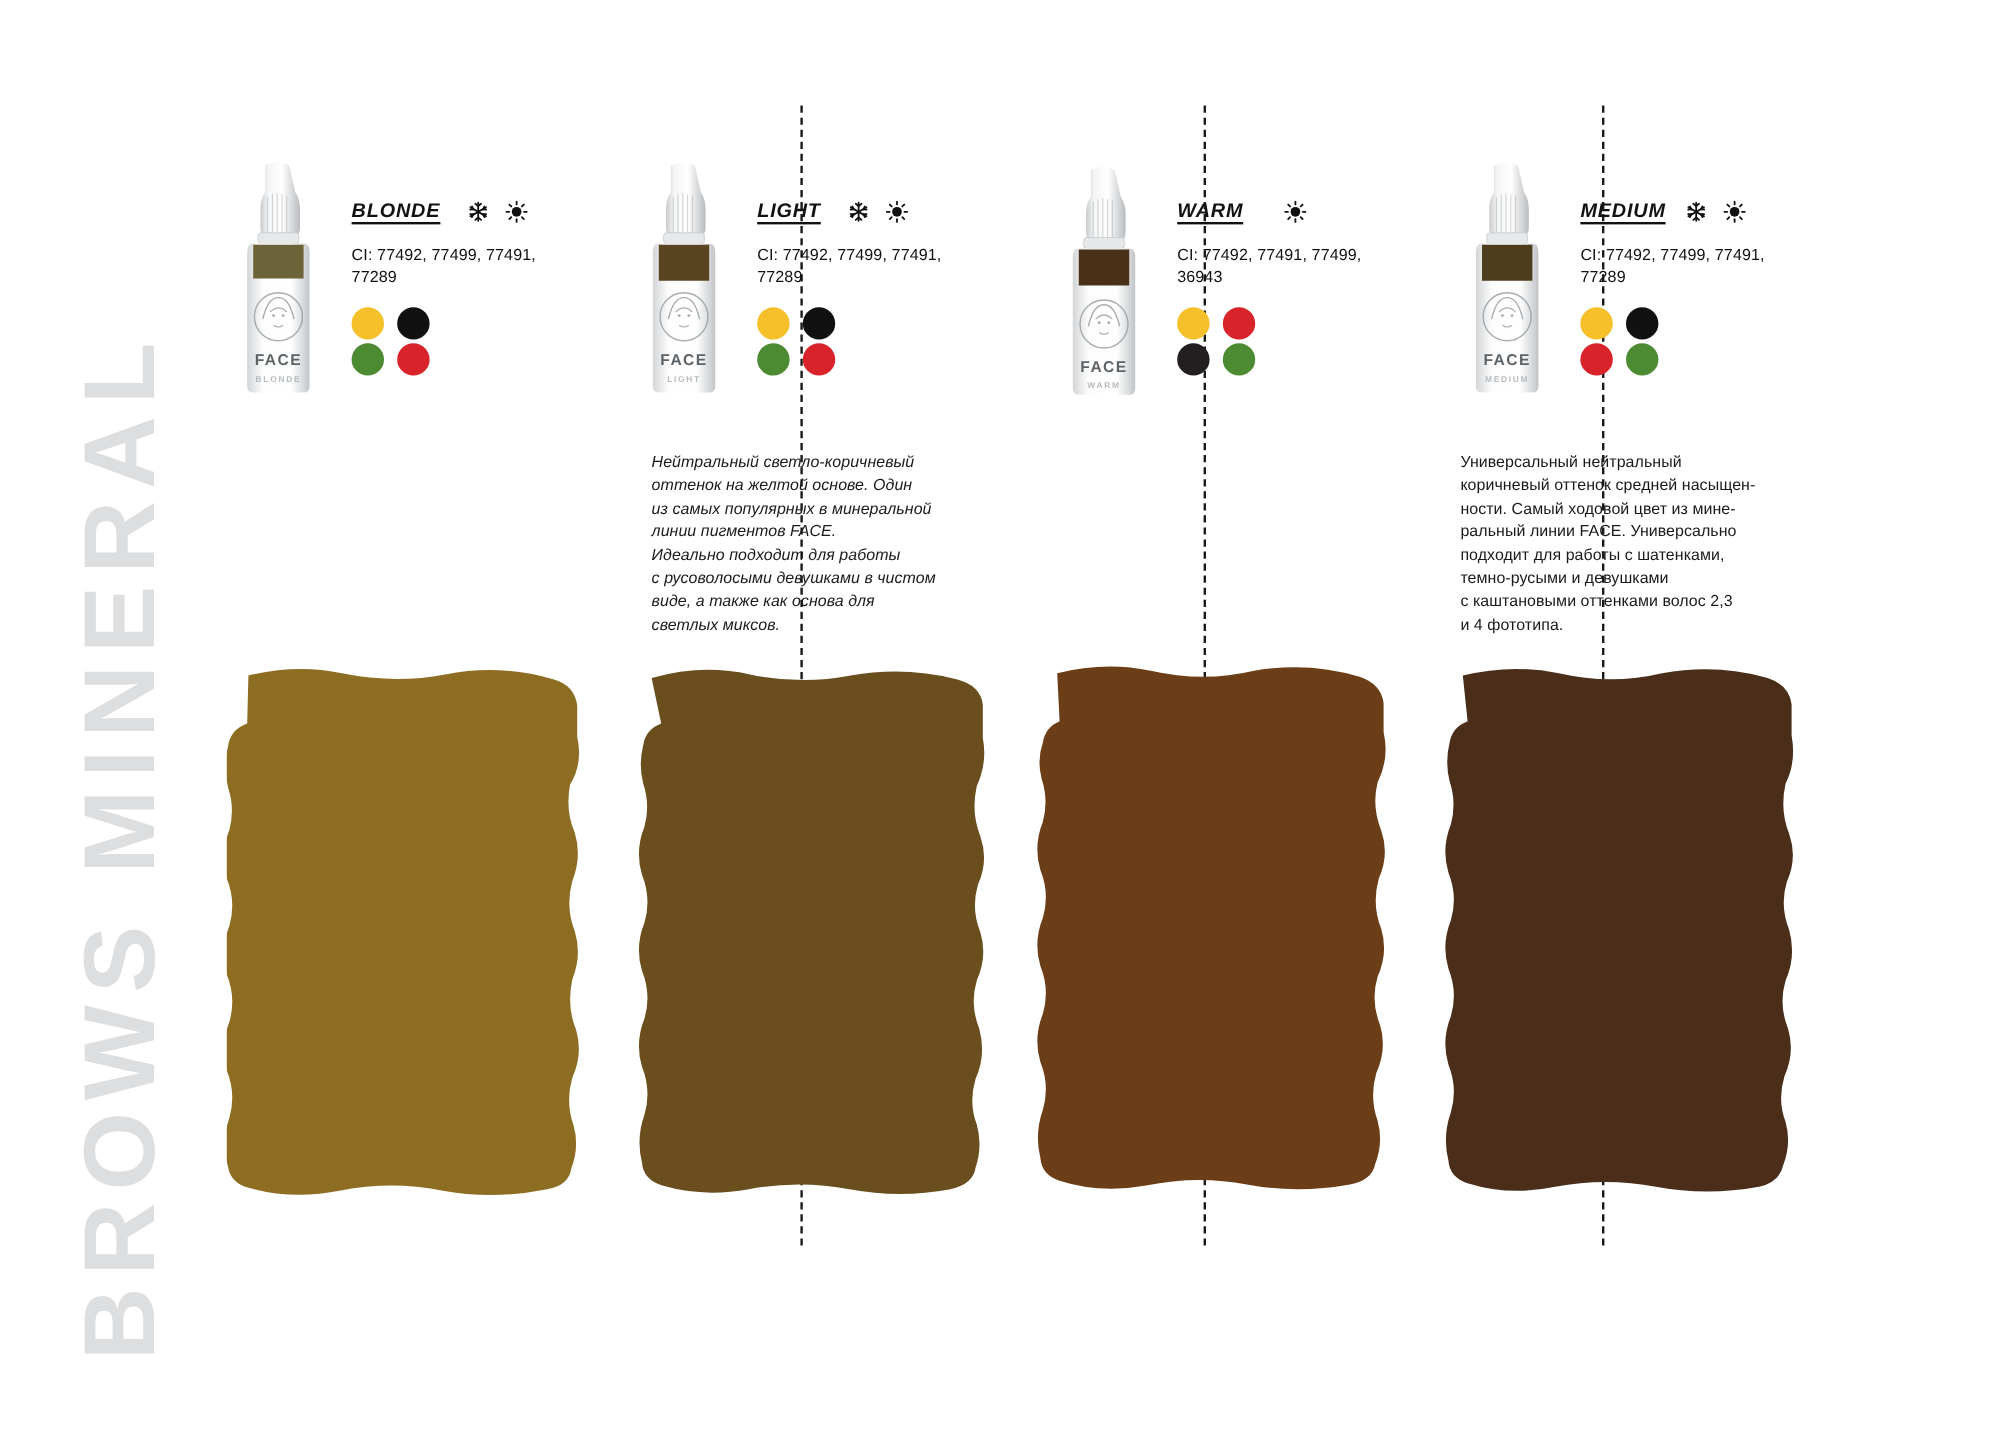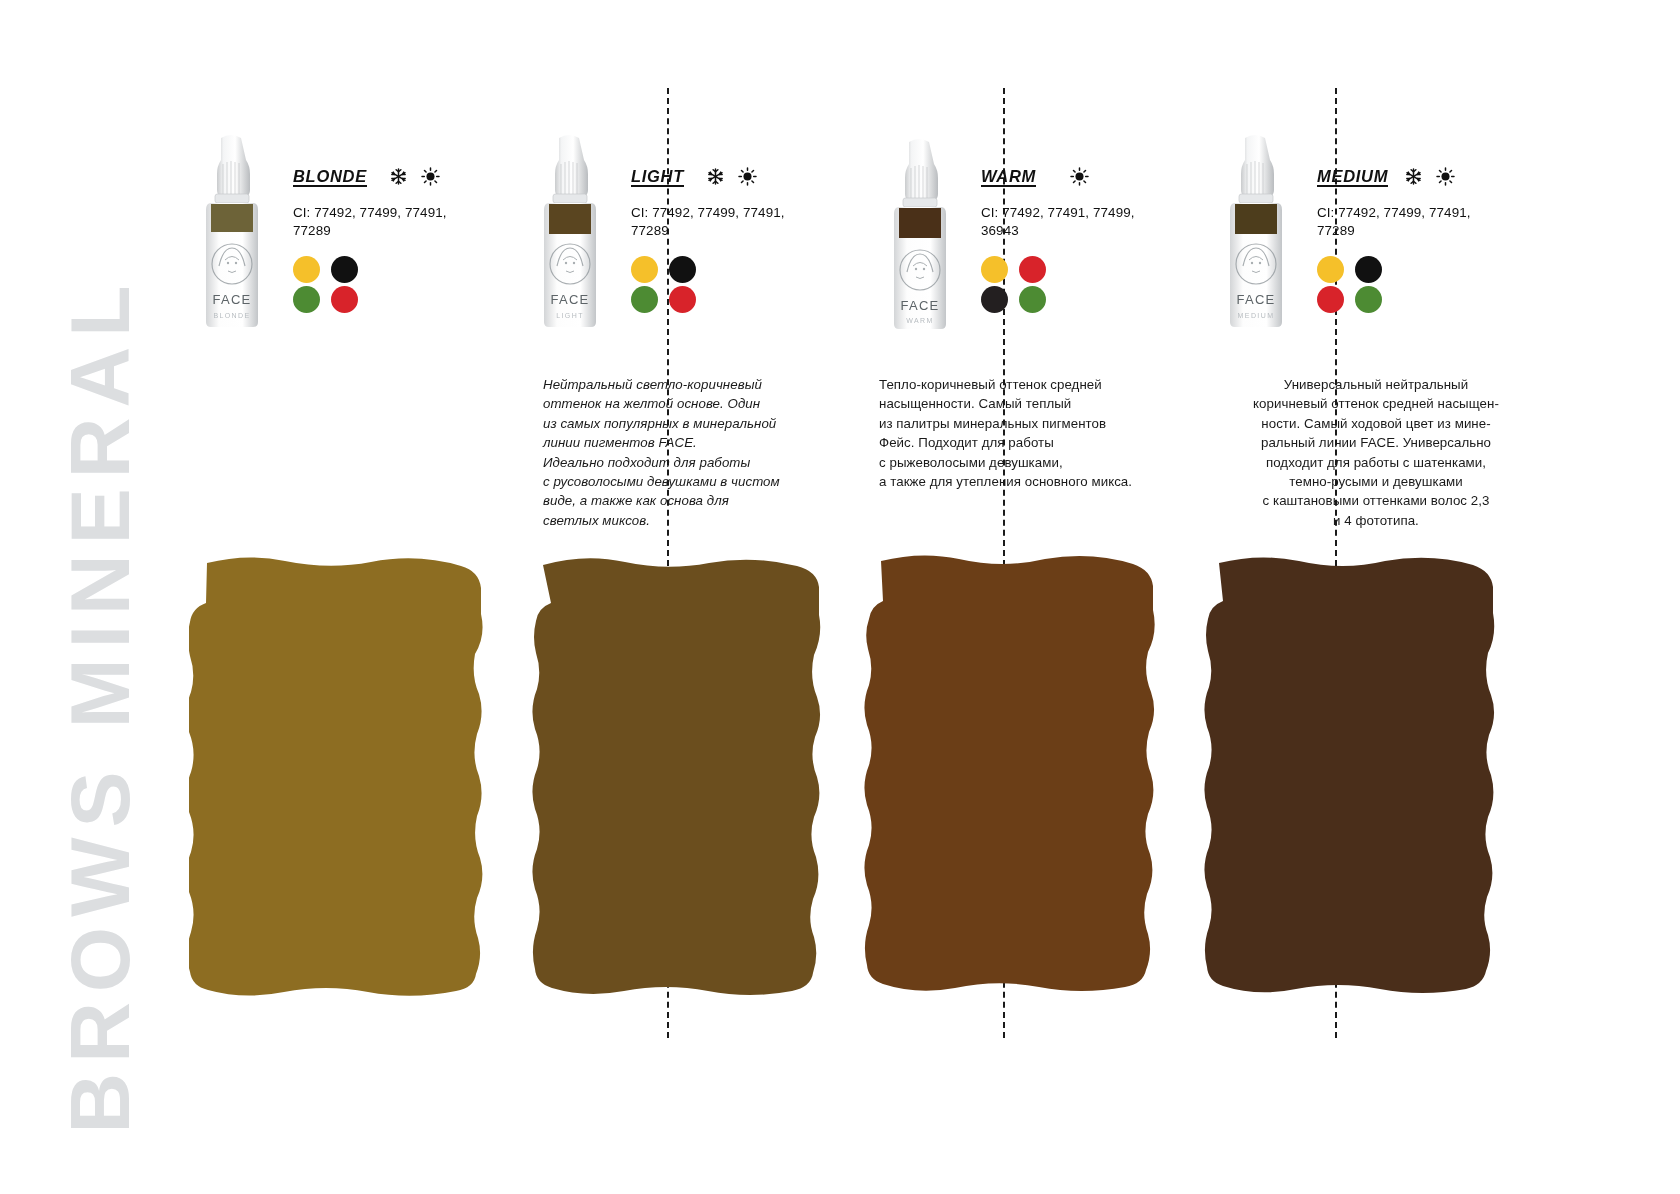--- a/index.html
+++ b/index.html
@@ -44,21 +44,21 @@
     position: absolute; top: 88px; width: 0; height: 950px;
     border-left: 2px dashed #1a1a1a;
   }
   .div-1 { left: 497px; }
   .div-2 { left: 833px; }
   .div-3 { left: 1165px; }
 
   
   .head { position: absolute; left: 0; top: 132px; width: 336px; height: 210px; }
 
-  .bottle { position: absolute; left: 8px; top: 0px; width: 96px; height: 200px; }
+  .bottle { position: absolute; left: 8px; top: 0px; width: 96px; height: 200px; font-weight: bold; }
   .bottle svg { display: block; }
 
   .info { position: absolute; left: 118px; top: 34px; width: 220px; }
 
   .name-row { display: flex; align-items: center; gap: 0px; height: 22px; }
   .pname {
     font-size: 16.5px; font-weight: bold; font-style: italic;
     letter-spacing: 0.7px; color: #111;
     border-bottom: 2px solid #111; padding-bottom: 1px;
     line-height: 16px;
@@ -78,21 +78,21 @@
 
   
   .desc {
     position: absolute; left: 28px; top: 375px; width: 300px;
     font-size: 13.3px; line-height: 19.4px; color: #1a1a1a;
     letter-spacing: 0.05px;
     white-space: pre-line;
   }
   .col-1 .desc { left: 30px; font-style: italic; }
   .col-2 .desc { left: 28px; }
-  .col-3 .desc { left: 28px; text-align: center; }
+  .col-3 .desc { left: 28px; }
 
   
   .swatch { position: absolute; left: 14px; top: 555px; width: 310px; height: 488px; }
   .swatch svg { display: block; }
 </style>
 </head>
 <body>
 
 <div class="page">
 
@@ -369,26 +369,20 @@
           <div class="ci" style="white-space:pre-line">CI: 77492, 77491, 77499,
 36943</div>
           <div class="dots">
             <div class="dot" style="background:#f5c02a"></div>
             <div class="dot" style="background:#d8232a"></div>
             <div class="dot" style="background:#231f20"></div>
             <div class="dot" style="background:#4d8b33"></div>
           </div>
         </div>
       </div>
-      <div class="desc" style="width:320px">Тепло-коричневый оттенок средней
-насыщенности. Самый теплый
-из палитры минеральных пигментов
-Фейс. Подходит для работы
-с рыжеволосыми девушками,
-а также для утепления основного микса.</div>
       <div class="swatch" style="left:10px">
         <svg viewBox="0 0 310 488" width="310" height="488" preserveAspectRatio="none">
           <path d="M20 6 q40 -10 78 -2 q44 10 86 0 q46 -8 88 5 q18 6 20 22 l0 24 q5 22 -5 42 q-5 20 3 40 q7 20 -2 40 q-6 22 2 42 q6 20 -3 40 q-6 20 2 40 q6 20 -3 40 q-6 20 1 40 q5 18 -2 36 q-3 14 -21 17 q-44 8 -86 0 q-42 -8 -84 1 q-38 7 -72 -4 q-15 -5 -16 -19 q-5 -20 2 -40 q6 -20 -2 -40 q-6 -20 2 -40 q6 -20 -2 -40 q-6 -20 2 -40 q6 -20 -2 -40 q-6 -20 2 -40 q5 -18 -1 -36 q-4 -16 1 -30 q2 -13 14 -18 z" fill="#6b3e17"></path>
         </svg>
       </div>
     </div>
 
     <div class="col col-3">
       <div class="head">
         <div class="bottle" style="left:18px">

